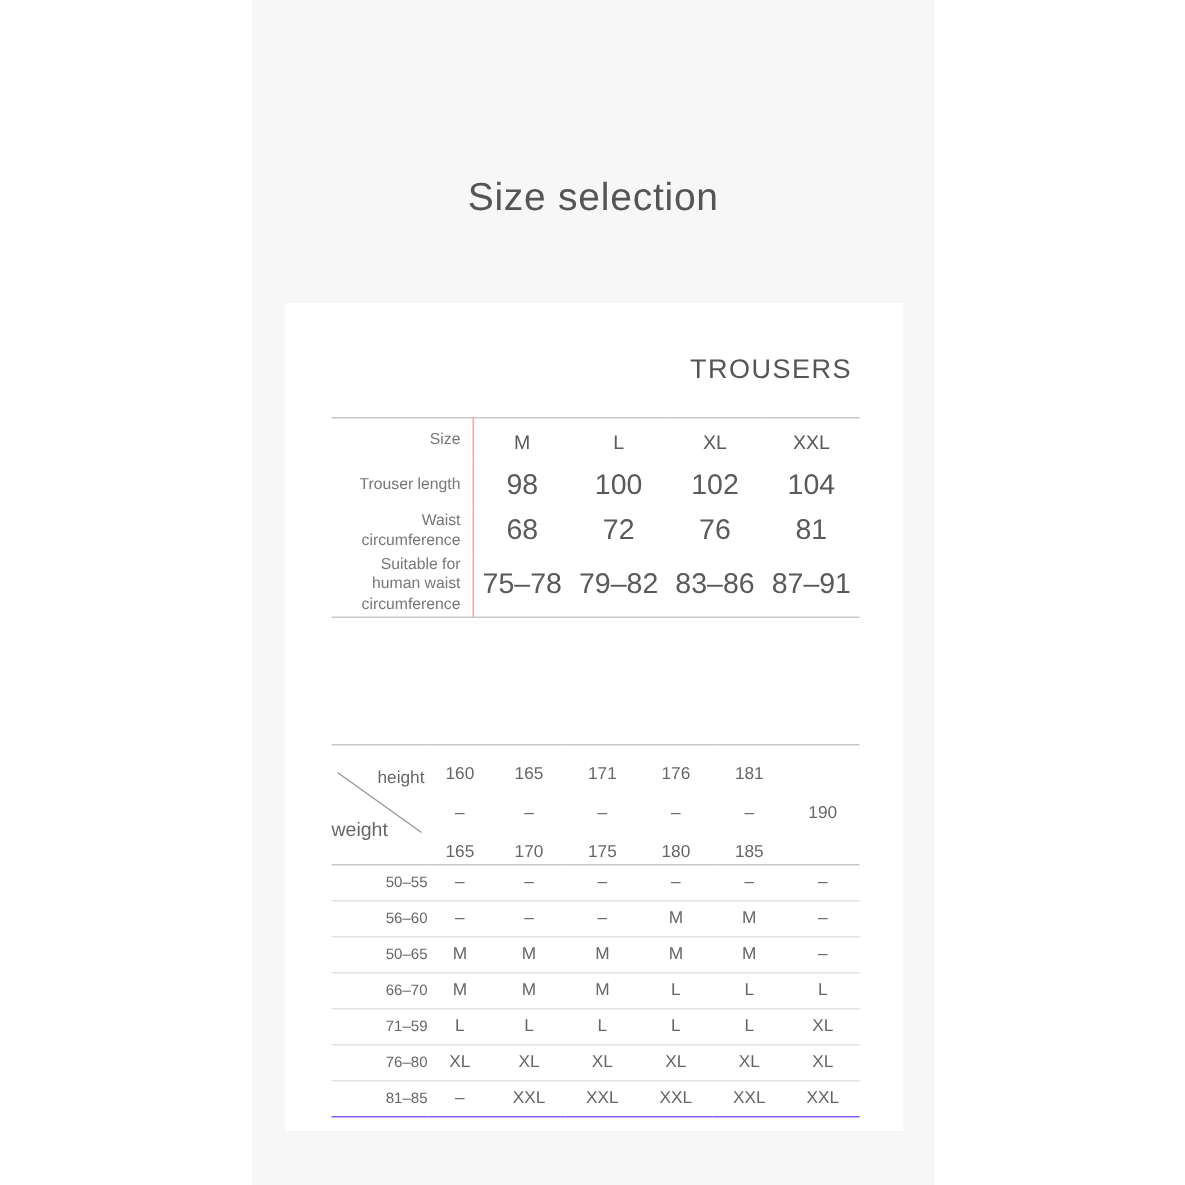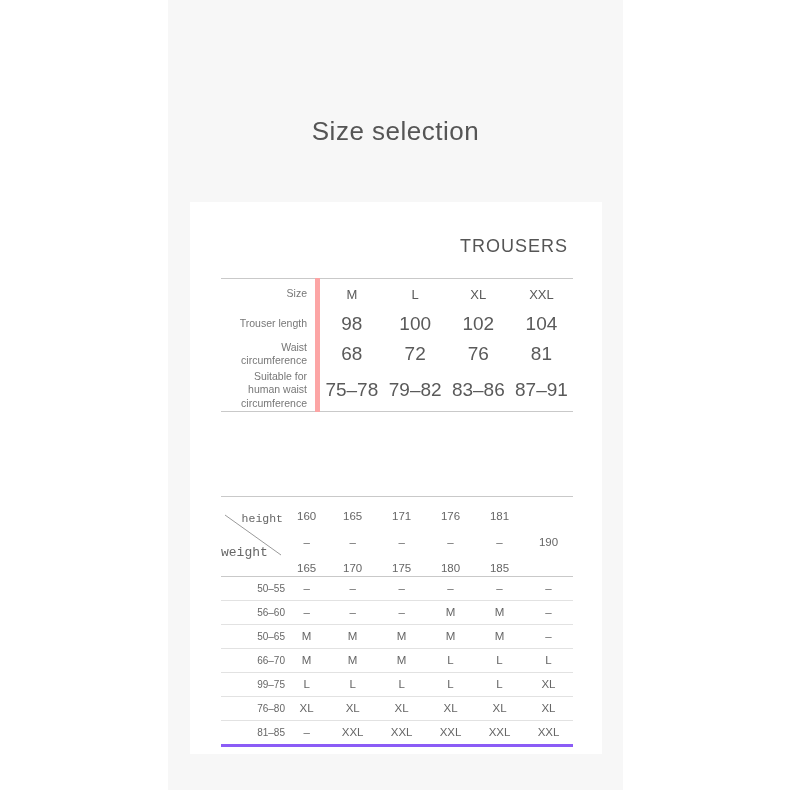--- a/index.html
+++ b/index.html
@@ -80,21 +80,21 @@
   .trousers-table tr.bottom-rule td {
     border-bottom: 1px solid #c9c9c9;
   }
   .trousers-table td.rowlabel {
     width: 86px;
     text-align: right;
     padding-right: 8px;
     font-size: 10.5px;
     color: #777777;
     line-height: 1.25;
-    border-right: 5px solid #fca5a5;
+    border-right: 1px solid #fca5a5;
   }
   .trousers-table td.val {
     font-size: 19px;
     color: #5a5a5a;
   }
   .trousers-table td.hdr {
     font-size: 13px;
     color: #5a5a5a;
   }
   .trousers-table tr.tall td { height: 42px; }
@@ -119,31 +119,30 @@
   }
   .matrix thead td {
     border-top: 1px solid #c9c9c9;
     border-bottom: 1px solid #c9c9c9;
     height: 58px;
     line-height: 1.12;
     font-size: 11.5px;
     color: #666666;
   }
   .matrix tbody tr:last-child td {
-    border-bottom: 3px solid #8b5cf6;
+    border-bottom: 1px solid #8b5cf6;
   }
   .matrix td.corner {
     width: 64px;
     position: relative;
   }
   .corner-inner {
     position: relative;
     width: 64px;
     height: 58px;
-    font-family: Liberation Mono, monospace;
   }
   .corner-inner .slash {
     position: absolute;
     left: 0;
     top: 0;
     width: 64px;
     height: 58px;
   }
   .corner-inner .h-label {
     position: absolute;
@@ -290,21 +289,21 @@
         <tr>
           <td class="rowhead">66–70</td>
           <td class="cell">M</td>
           <td class="cell">M</td>
           <td class="cell">M</td>
           <td class="cell">L</td>
           <td class="cell">L</td>
           <td class="cell">L</td>
         </tr>
         <tr>
-          <td class="rowhead">99–75</td>
+          <td class="rowhead">71–59</td>
           <td class="cell">L</td>
           <td class="cell">L</td>
           <td class="cell">L</td>
           <td class="cell">L</td>
           <td class="cell">L</td>
           <td class="cell">XL</td>
         </tr>
         <tr>
           <td class="rowhead">76–80</td>
           <td class="cell">XL</td>

